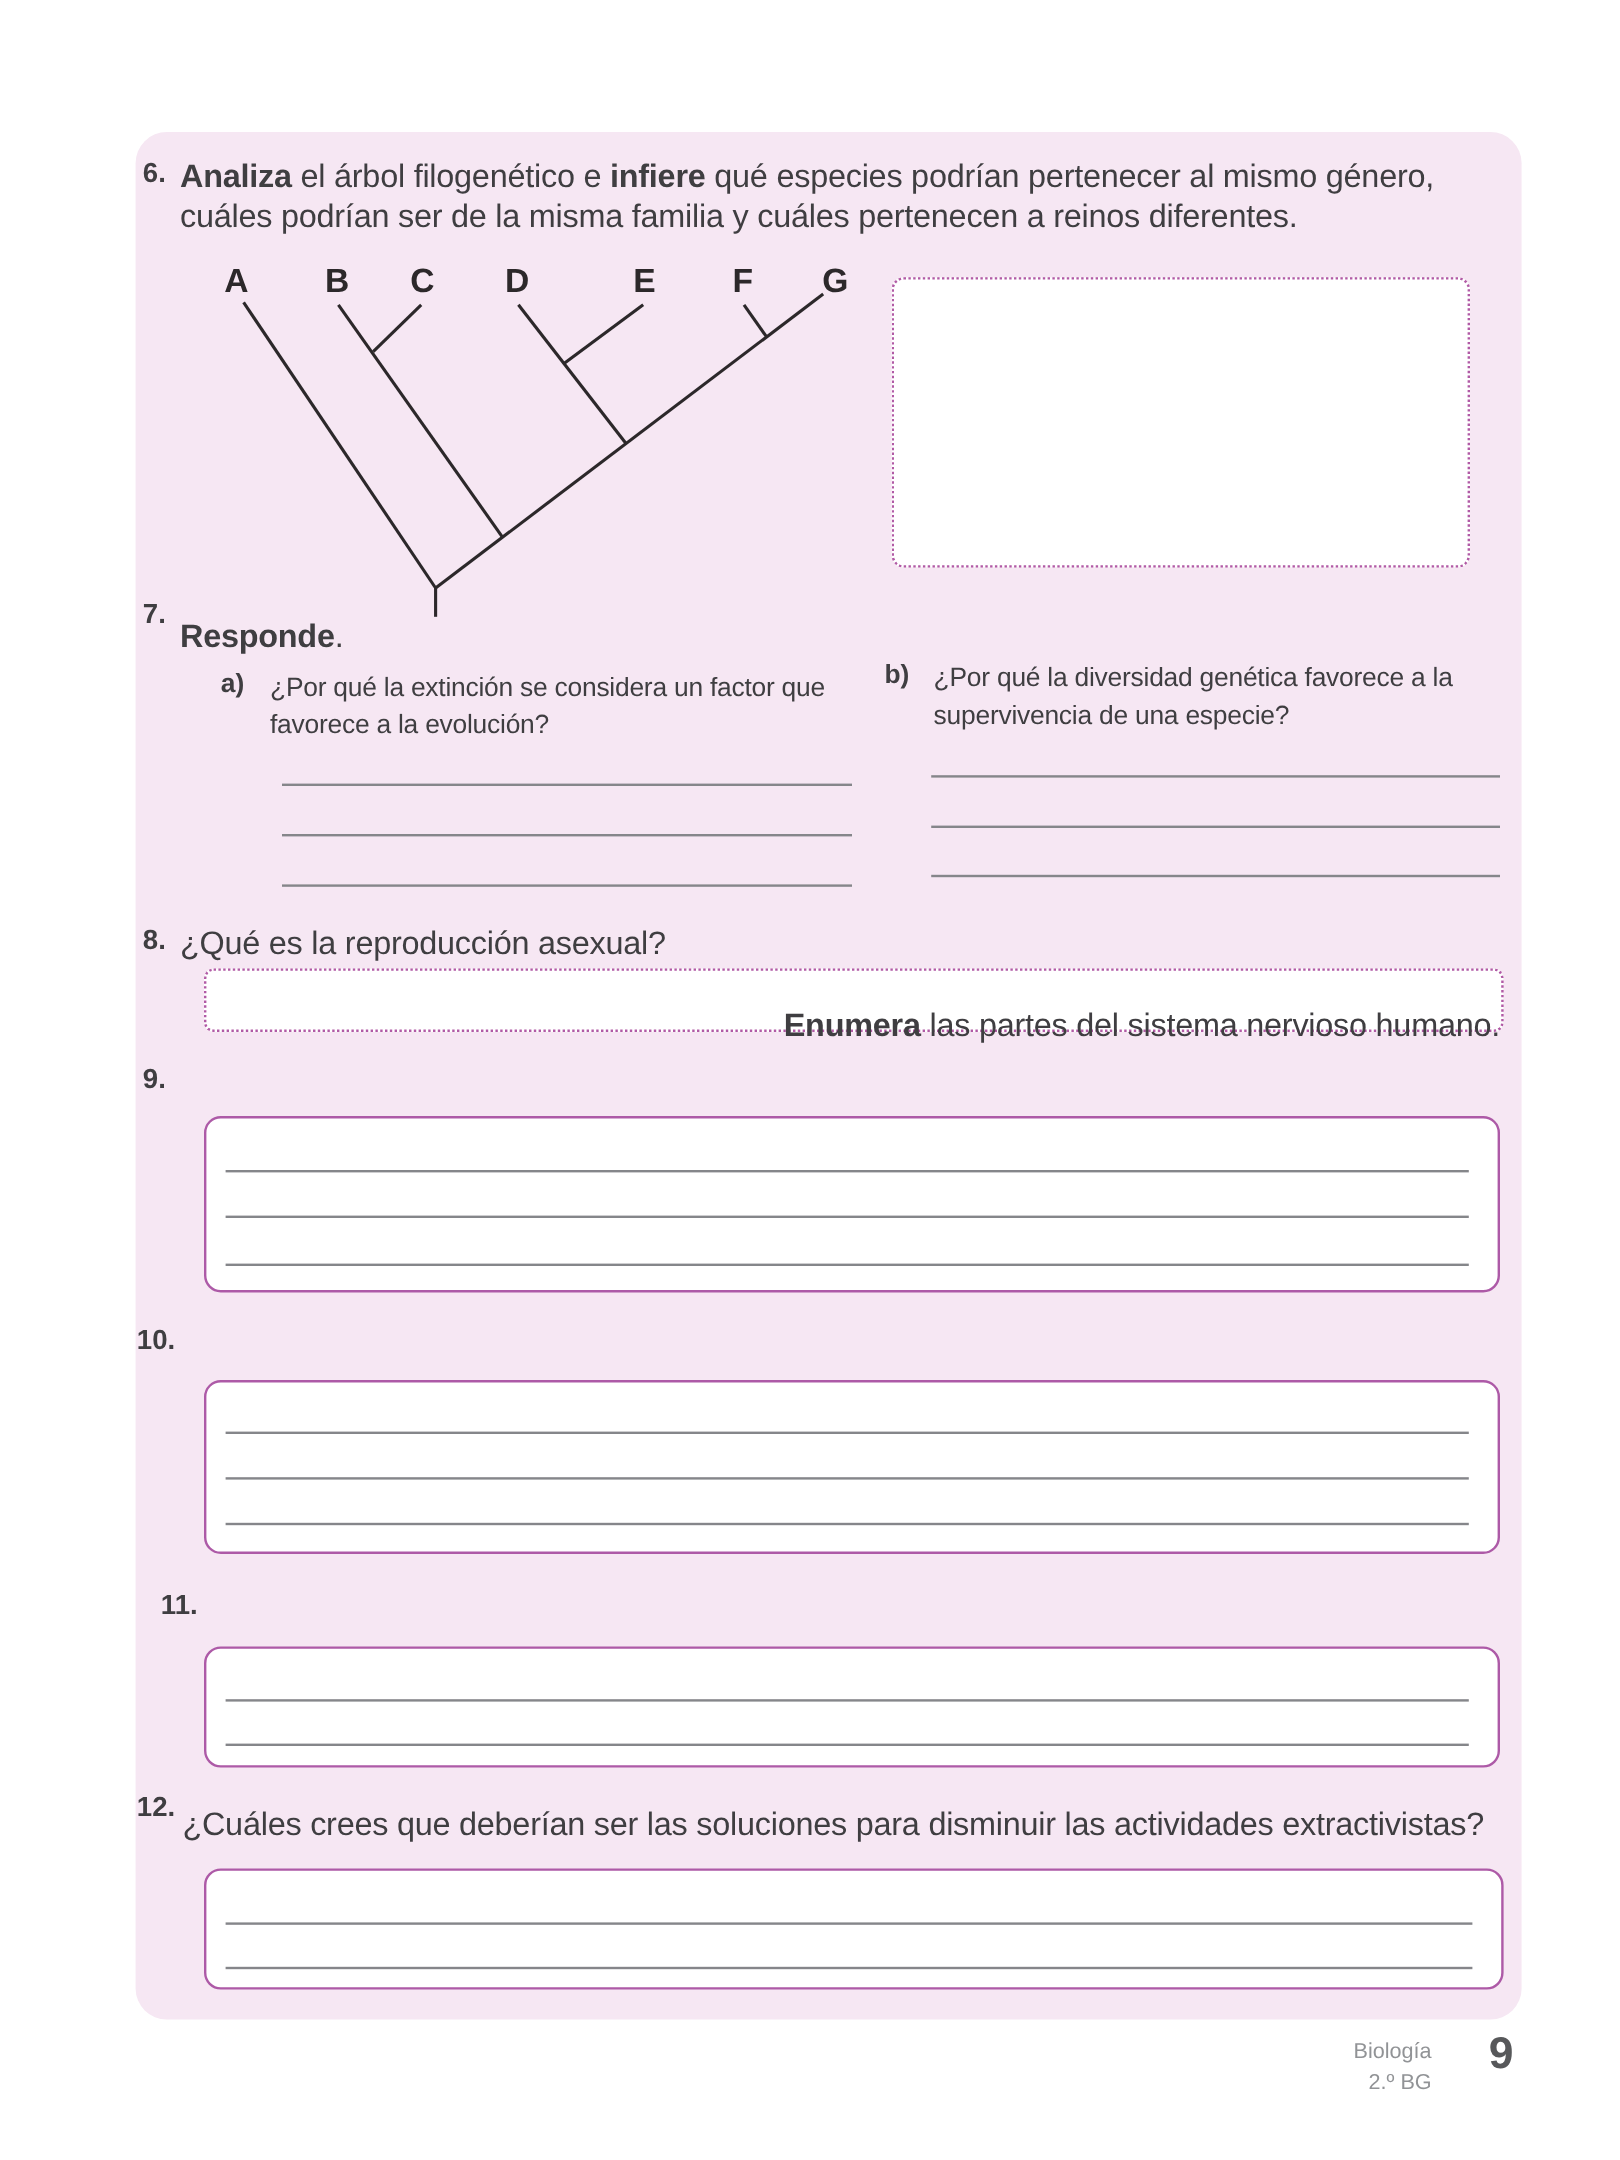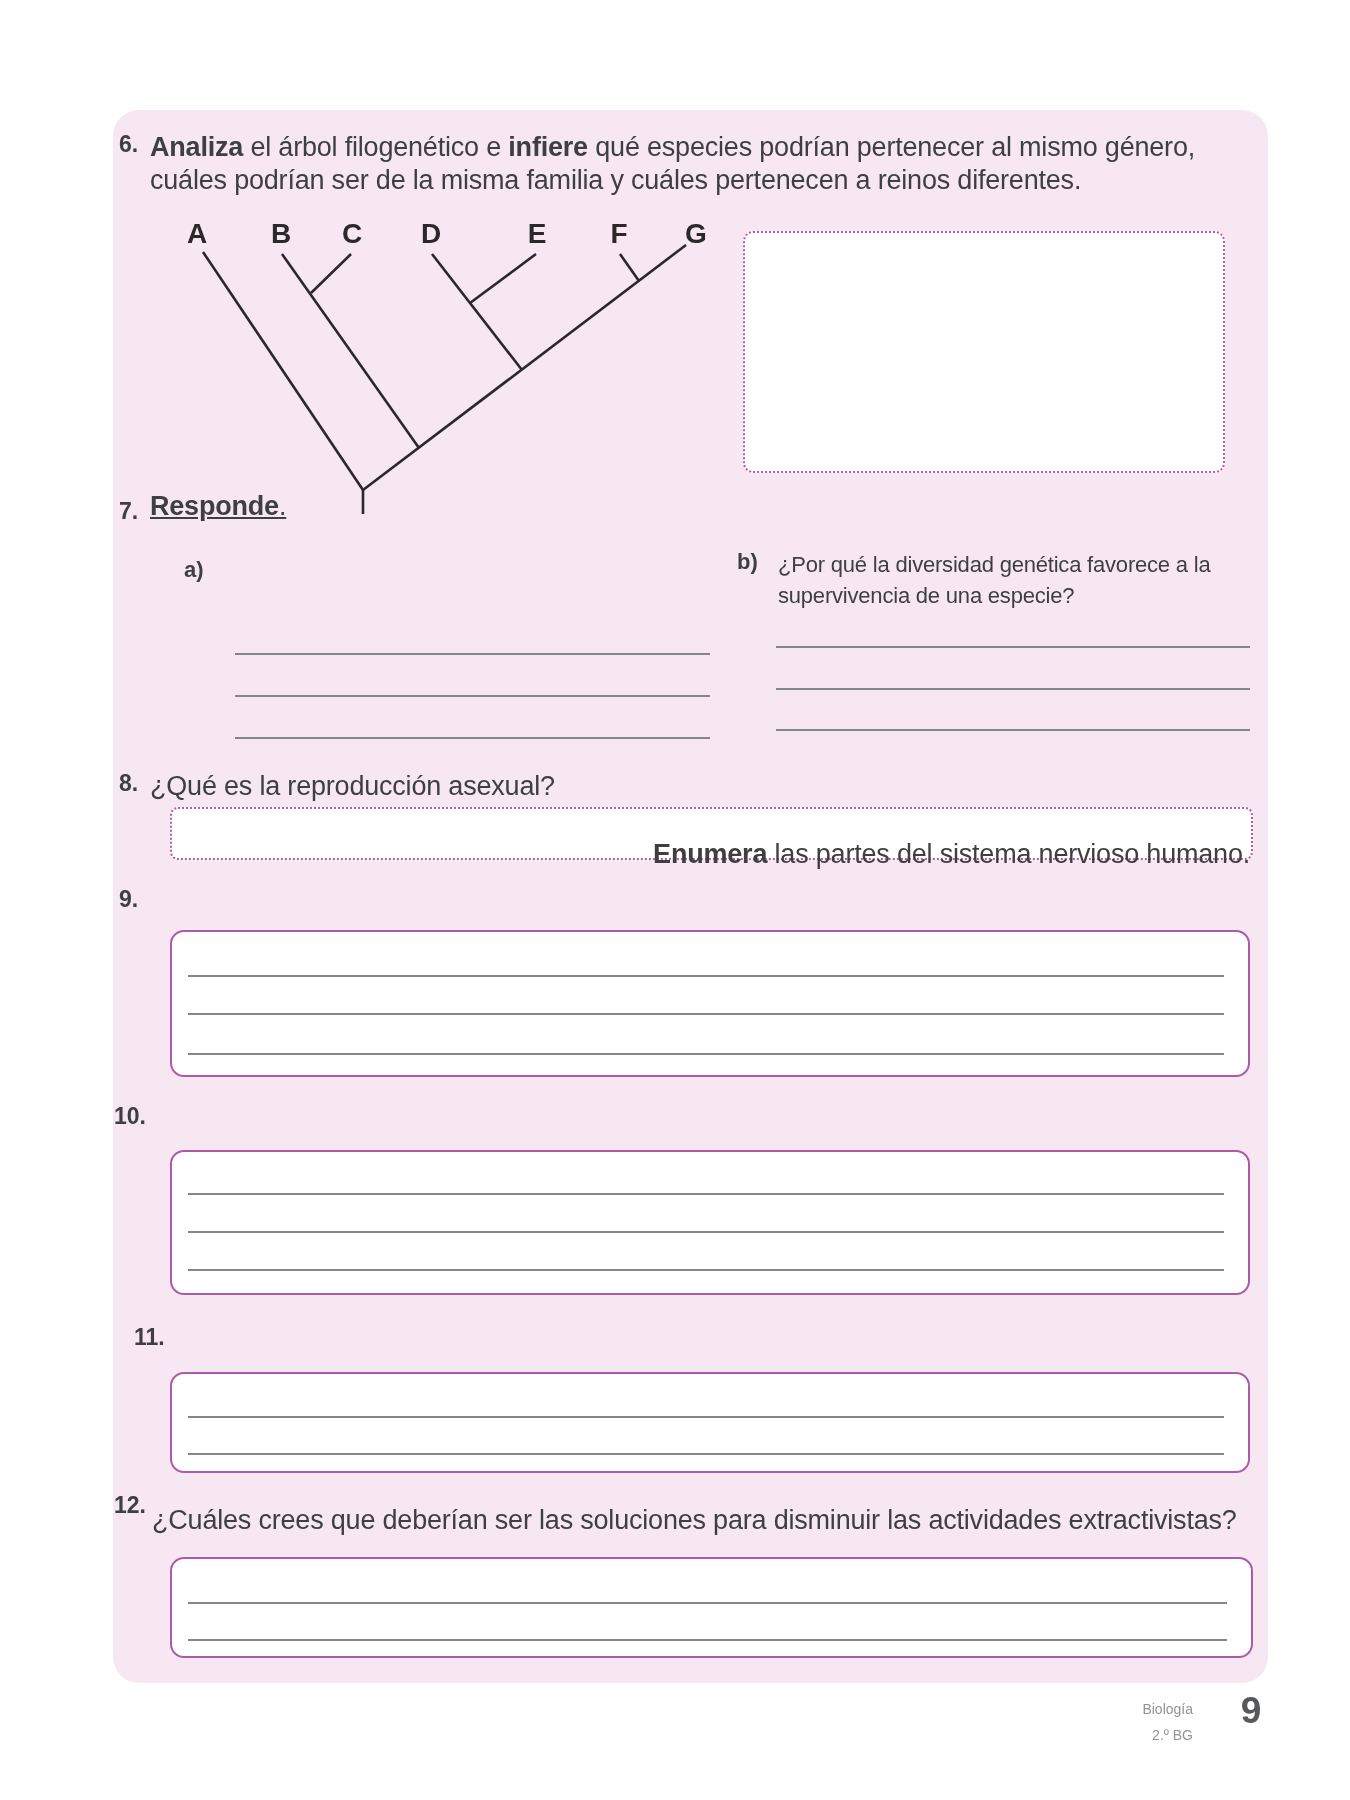--- a/index.html
+++ b/index.html
@@ -19,21 +19,21 @@
   .dotted-box{
     position:absolute;background:#ffffff;border:2px dotted #b15aa5;border-radius:10px;
   }
   .solid-box{
     position:absolute;background:#ffffff;border:2px solid #ad5aa7;border-radius:14px;
   }
   .rule{position:absolute;height:2px;background:#85868a;}
   .rule-in{position:absolute;left:16px;right:24px;height:2px;background:#85868a;}
   .footer-text{
     position:absolute;left:1000px;top:1696px;width:193px;text-align:right;
-    color:#919396;font-size:14px;line-height:26px;
+    color:#919396;font-size:18px;line-height:26px;
   }
   .page-num{
     position:absolute;left:1228px;top:1690px;width:46px;text-align:center;
     color:#57585a;font-size:37px;font-weight:700;
   }
   .tree{position:absolute;left:140px;top:190px;width:620px;height:340px;}
   .tree text{font-family:"Liberation Sans","DejaVu Sans",sans-serif;font-weight:700;font-size:28px;fill:#2c282a;}
   .tree line{stroke:#2c282a;stroke-width:2.6;}
 </style>
 </head>
@@ -59,23 +59,24 @@
     <text x="352" y="243" text-anchor="middle">C</text>
     <text x="431" y="243" text-anchor="middle">D</text>
     <text x="537" y="243" text-anchor="middle">E</text>
     <text x="619" y="243" text-anchor="middle">F</text>
     <text x="696" y="243" text-anchor="middle">G</text>
   </svg>
 
   <div class="dotted-box" style="left:743px;top:231px;width:478px;height:238px;"></div>
 
   <span class="qnum" style="left:119px;top:498px;">7.</span>
-  <div class="qtext" style="left:150px;top:490px;width:400px;text-decoration:underline;"><b>Responde</b><span>.</span></div>
+  <div class="qtext" style="left:150px;top:514px;width:400px;"><b>Responde</b><span>.</span></div>
 
   <span class="subq-label" style="left:184px;top:557px;">a)</span>
+  <div class="subq-text" style="left:225px;top:557px;width:505px;">¿Por qué la extinción se considera un factor que favorece a la evolución?</div>
   <div>
     <div class="rule" style="left:235px;top:653px;width:475px;"></div>
     <div class="rule" style="left:235px;top:695px;width:475px;"></div>
     <div class="rule" style="left:235px;top:737px;width:475px;"></div>
   </div>
 
   <span class="subq-label" style="left:737px;top:549px;">b)</span>
   <div class="subq-text" style="left:778px;top:549px;width:490px;">¿Por qué la diversidad genética favorece a la supervivencia de una especie?</div>
   <div>
     <div class="rule" style="left:776px;top:646px;width:474px;"></div>

